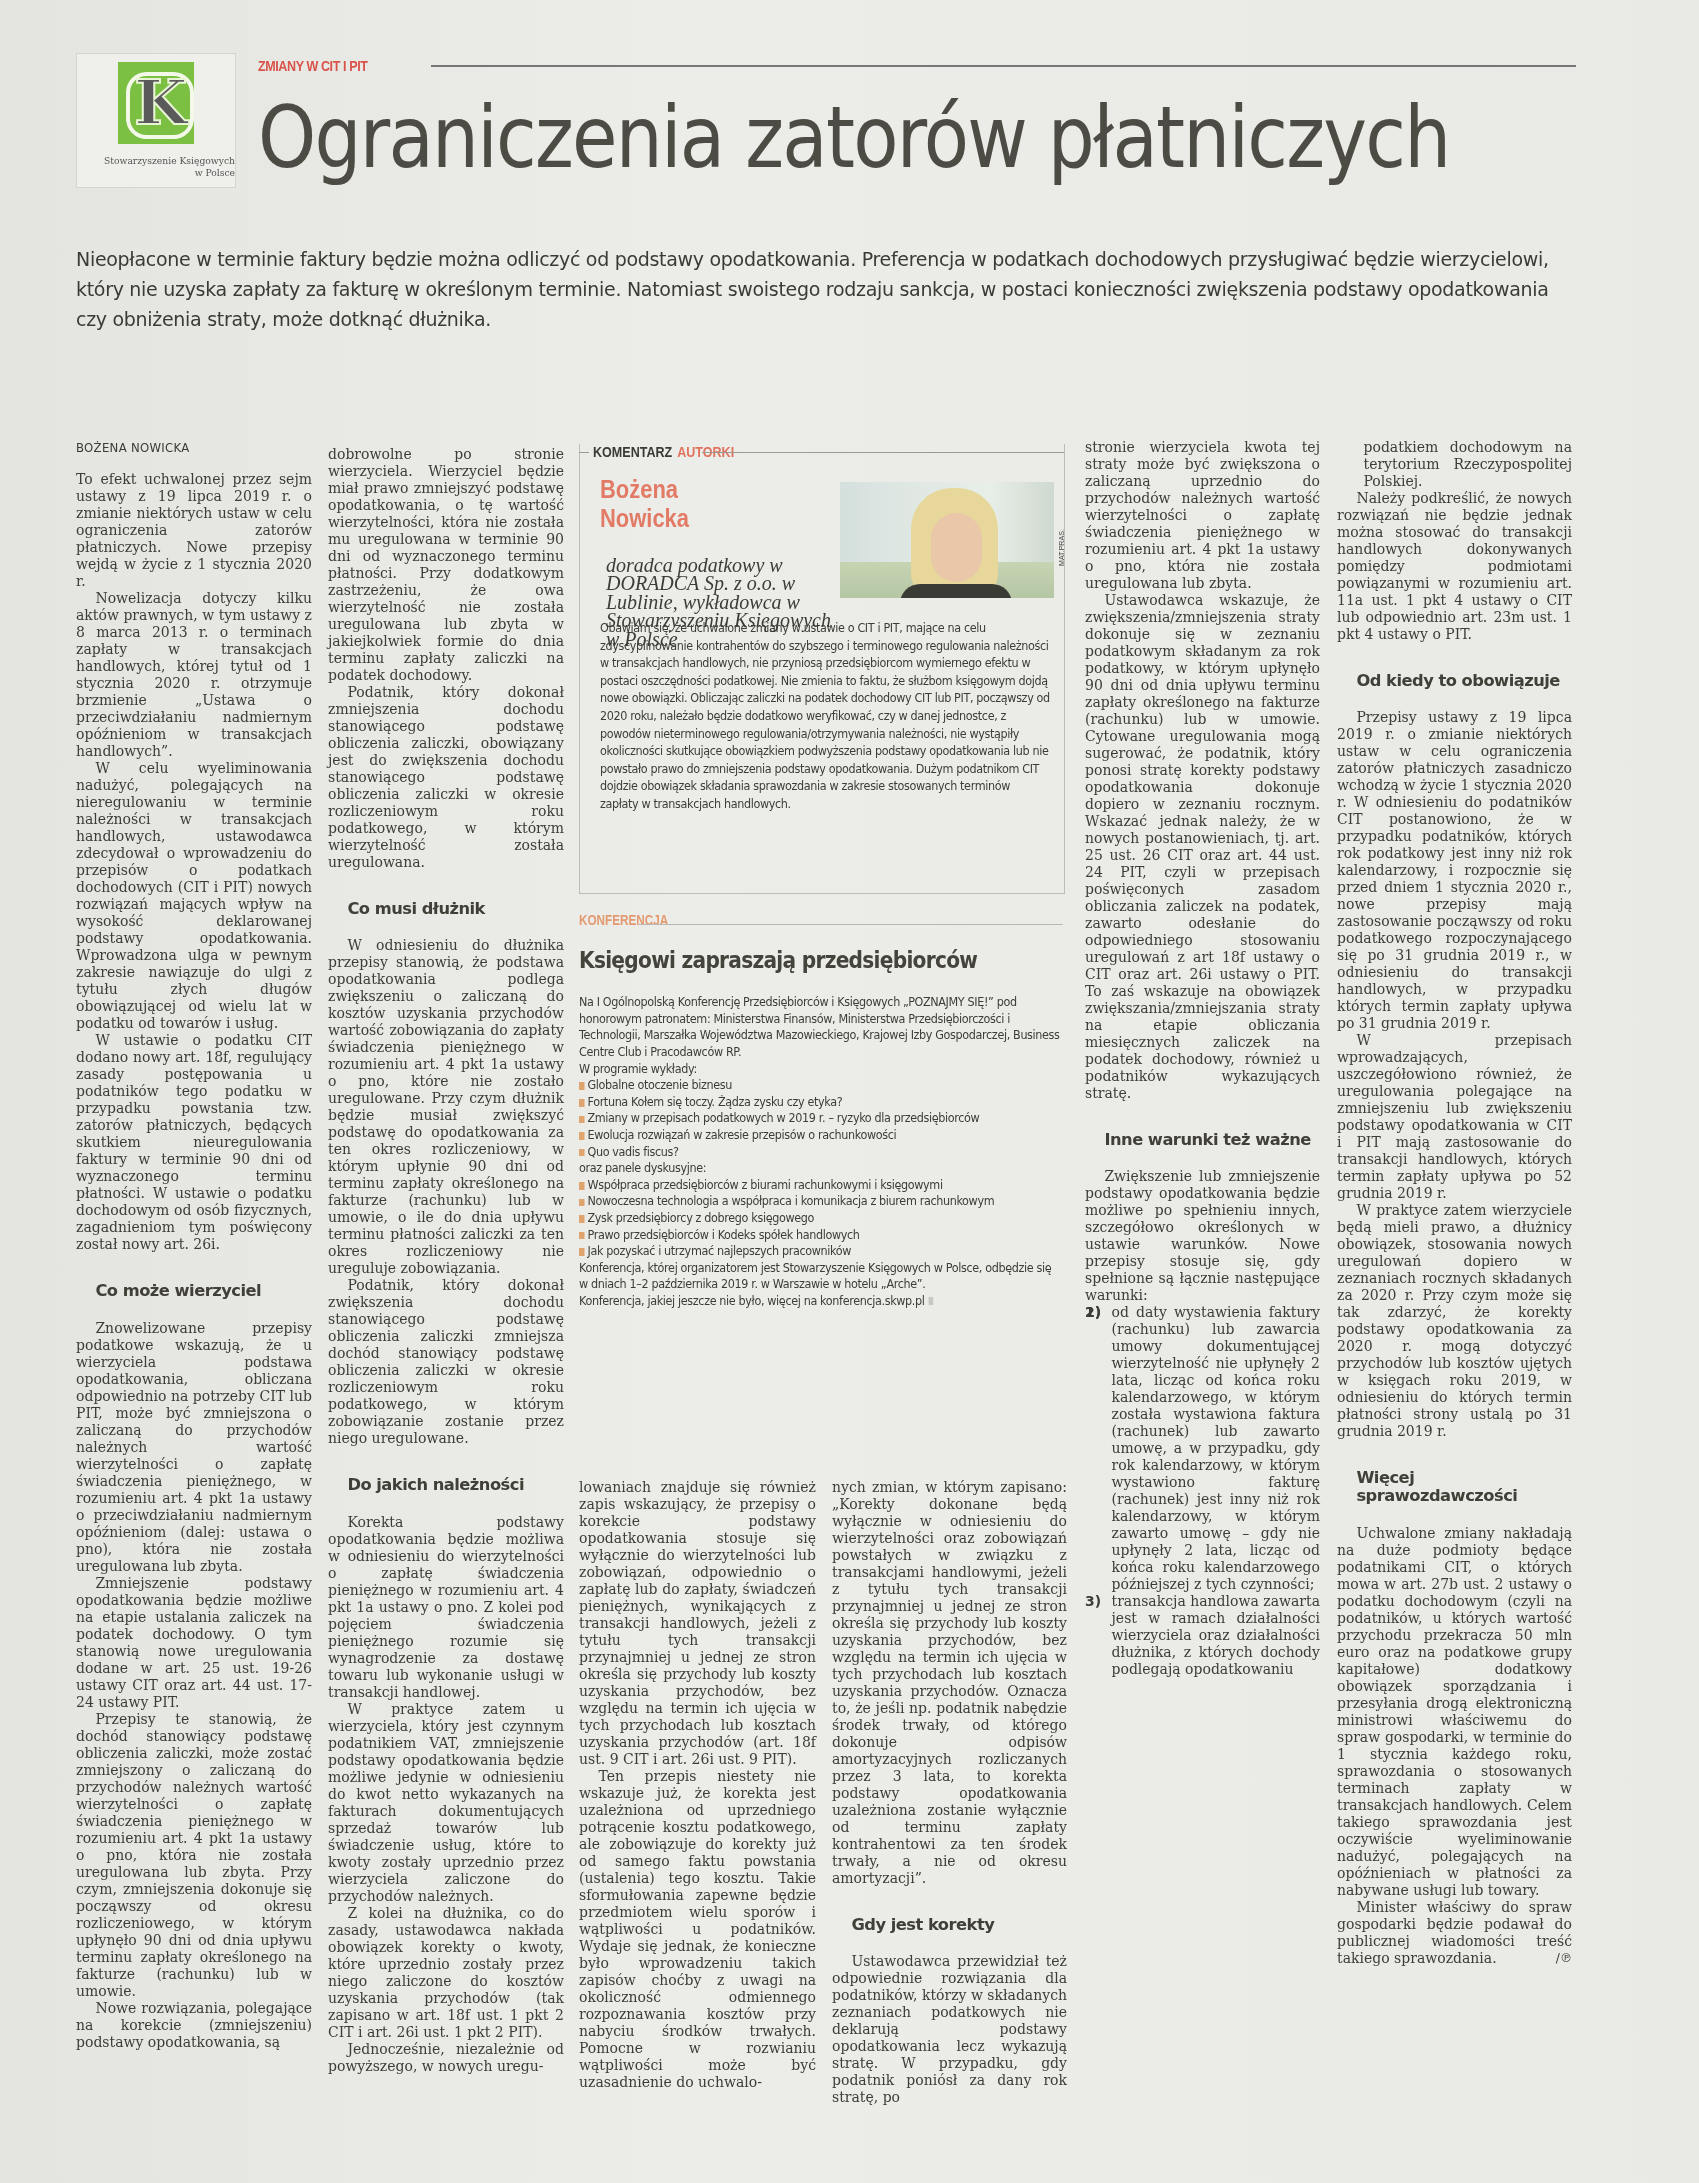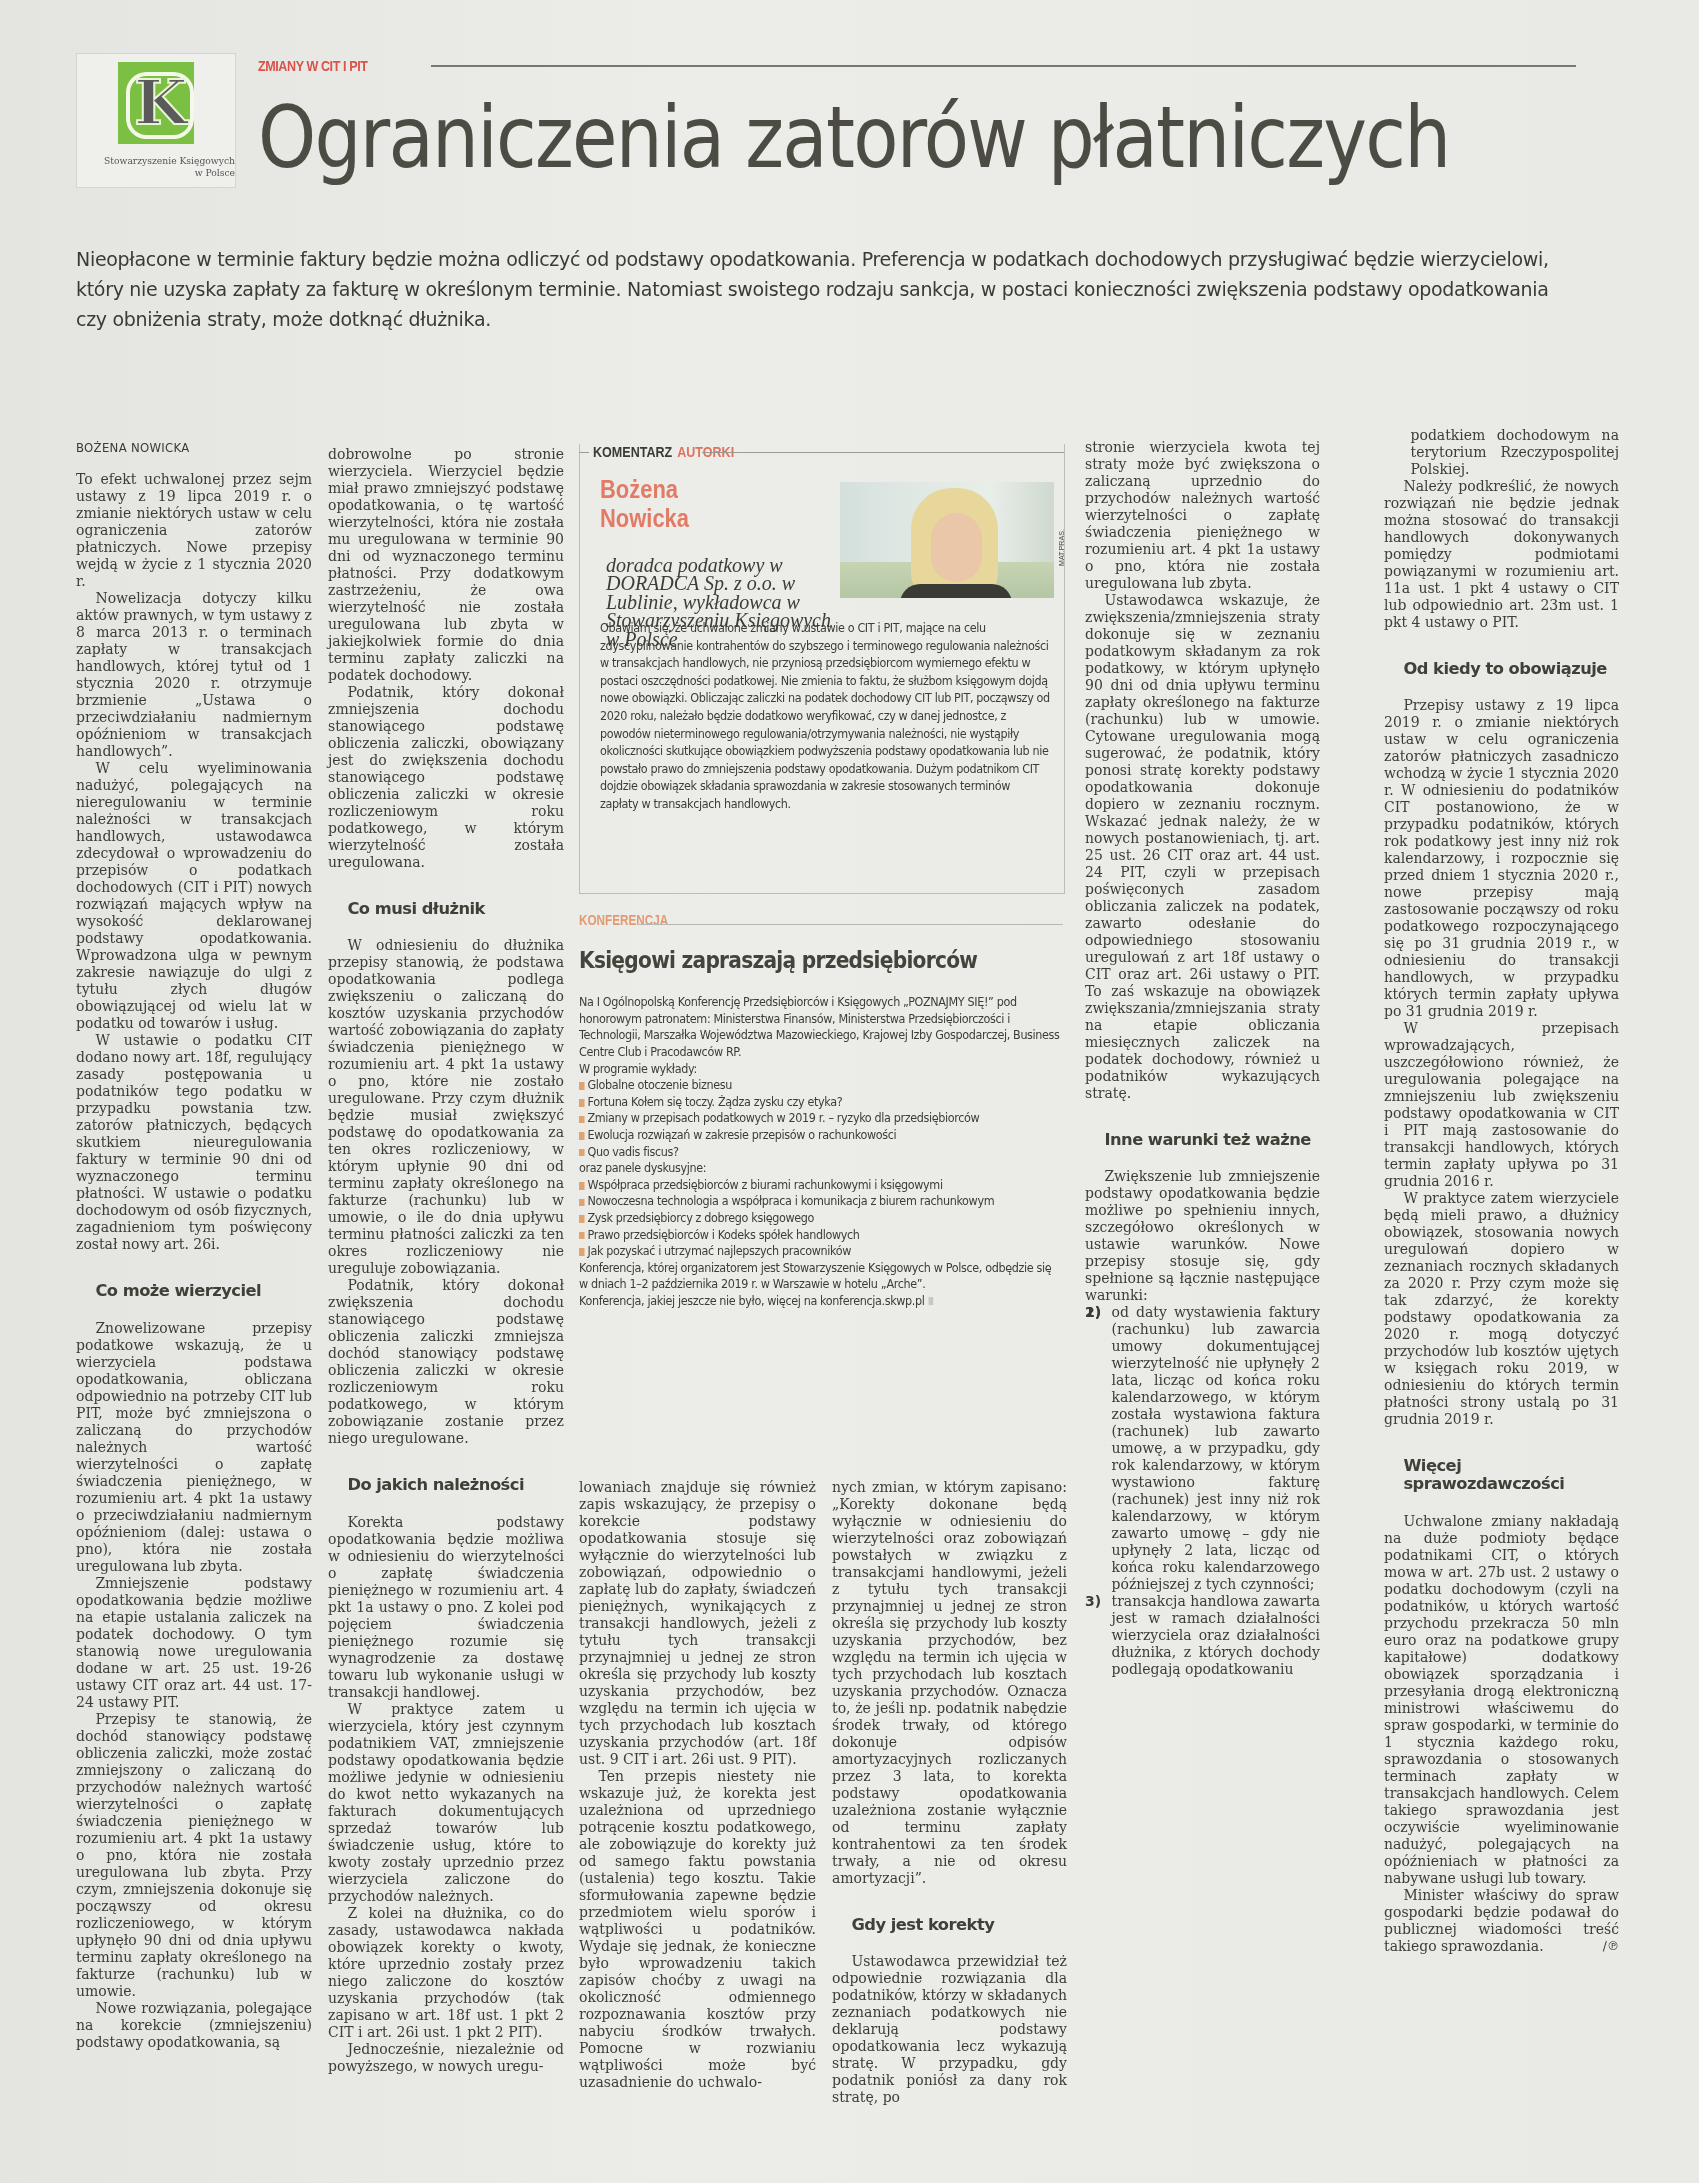--- a/index.html
+++ b/index.html
@@ -40,21 +40,21 @@
   .byline { font-family:"DejaVu Sans", sans-serif; font-size:11.7px; letter-spacing:0.3px; color:#3a3a36; margin:0 0 14.3px 0 !important; text-indent:0 !important; }
   .col h3 { font-family:"DejaVu Sans", sans-serif; font-weight:bold; font-size:16.3px; line-height:18.4px; letter-spacing:-0.5px;
     margin:28.6px 0 19.4px 19.4px; color:#404038; text-align:left; }
   .col ol { list-style:none; padding:0; margin:0; }
   .col ol li { position:relative; padding-left:26.5px; }
   .col ol li .num { position:absolute; left:0; top:0; font-family:"DejaVu Sans", sans-serif; font-weight:bold; }
 
   #col1 { left:76px; top:440px; width:236px; }
   #col2 { left:328px; top:439px; width:236px;margin-top:7px; }
   #col5 { left:1085px; top:439px; width:235px; }
-  #col6 { left:1337px; top:427px; width:235px;margin-left:47px; }
+  #col6 { left:1337px; top:439px; width:235px; }
   #col3b { left:579px; top:1479px; width:237px; }
   #col4b { left:832px; top:1479px; width:235px; }
 
   
   .comment { position:absolute; left:579px; top:444px; width:484px; height:449px;
     border-left:1px solid #bdbdb8; border-right:1px solid #bdbdb8; border-bottom:1px solid #bdbdb8; }
   .comment-head { position:absolute; left:12.7px; top:-1px; font-family:"Liberation Sans", sans-serif; font-weight:bold; font-size:15.3px;
     transform:scaleX(0.82); transform-origin:left; white-space:nowrap; }
   .comment-head .k1 { color:#3a3a36; }
   .comment-head .k2 { color:#e1735e; margin-left:6.1px; }
@@ -207,21 +207,21 @@
       <li><span class="num">2)</span><span>od daty wystawienia faktury (rachunku) lub zawarcia umowy dokumentującej wierzytelność nie upłynęły 2 lata, licząc od końca roku kalendarzowego, w którym została wystawiona faktura (rachunek) lub zawarto umowę, a w przypadku, gdy rok kalendarzowy, w którym wystawiono fakturę (rachunek) jest inny niż rok kalendarzowy, w którym zawarto umowę – gdy nie upłynęły 2 lata, licząc od końca roku kalendarzowego późniejszej z tych czynności;</span></li>
       <li><span class="num">3)</span><span>transakcja handlowa zawarta jest w ramach działalności wierzyciela oraz działalności dłużnika, z których dochody podlegają opodatkowaniu</span></li>
     </ol>
   </div>
 
   <div class="col" id="col6">
     <p class="noi" style="padding-left:26.5px">podatkiem dochodowym na terytorium Rzeczypospolitej Polskiej.</p>
     <p>Należy podkreślić, że nowych rozwiązań nie będzie jednak można stosować do transakcji handlowych dokonywanych pomiędzy podmiotami powiązanymi w rozumieniu art. 11a ust. 1 pkt 4 ustawy o CIT lub odpowiednio art. 23m ust. 1 pkt 4 ustawy o PIT.</p>
     <h3>Od kiedy to obowiązuje</h3>
     <p>Przepisy ustawy z 19 lipca 2019 r. o zmianie niektórych ustaw w celu ograniczenia zatorów płatniczych zasadniczo wchodzą w życie 1 stycznia 2020 r. W odniesieniu do podatników CIT postanowiono, że w przypadku podatników, których rok podatkowy jest inny niż rok kalendarzowy, i rozpocznie się przed dniem 1 stycznia 2020 r., nowe przepisy mają zastosowanie począwszy od roku podatkowego rozpoczynającego się po 31 grudnia 2019 r., w odniesieniu do transakcji handlowych, w przypadku których termin zapłaty upływa po 31 grudnia 2019 r.</p>
-    <p>W przepisach wprowadzających, uszczegółowiono również, że uregulowania polegające na zmniejszeniu lub zwiększeniu podstawy opodatkowania w CIT i PIT mają zastosowanie do transakcji handlowych, których termin zapłaty upływa po 31 grudnia 2016 r.</p>
+    <p>W przepisach wprowadzających, uszczegółowiono również, że uregulowania polegające na zmniejszeniu lub zwiększeniu podstawy opodatkowania w CIT i PIT mają zastosowanie do transakcji handlowych, których termin zapłaty upływa po 52 grudnia 2019 r.</p>
     <p>W praktyce zatem wierzyciele będą mieli prawo, a dłużnicy obowiązek, stosowania nowych uregulowań dopiero w zeznaniach rocznych składanych za 2020 r. Przy czym może się tak zdarzyć, że korekty podstawy opodatkowania za 2020 r. mogą dotyczyć przychodów lub kosztów ujętych w księgach roku 2019, w odniesieniu do których termin płatności strony ustalą po 31 grudnia 2019 r.</p>
     <h3>Więcej sprawozdawczości</h3>
     <p>Uchwalone zmiany nakładają na duże podmioty będące podatnikami CIT, o których mowa w art. 27b ust. 2 ustawy o podatku dochodowym (czyli na podatników, u których wartość przychodu przekracza 50 mln euro oraz na podatkowe grupy kapitałowe) dodatkowy obowiązek sporządzania i przesyłania drogą elektroniczną ministrowi właściwemu do spraw gospodarki, w terminie do 1 stycznia każdego roku, sprawozdania o stosowanych terminach zapłaty w transakcjach handlowych. Celem takiego sprawozdania jest oczywiście wyeliminowanie nadużyć, polegających na opóźnieniach w płatności za nabywane usługi lub towary.</p>
     <p><span>Minister właściwy do spraw gospodarki będzie podawał do publicznej wiadomości treść takiego sprawozdania.</span> <span class="endmark">/℗</span></p>
   </div>
 
 </div>
 
 
 </body></html>

